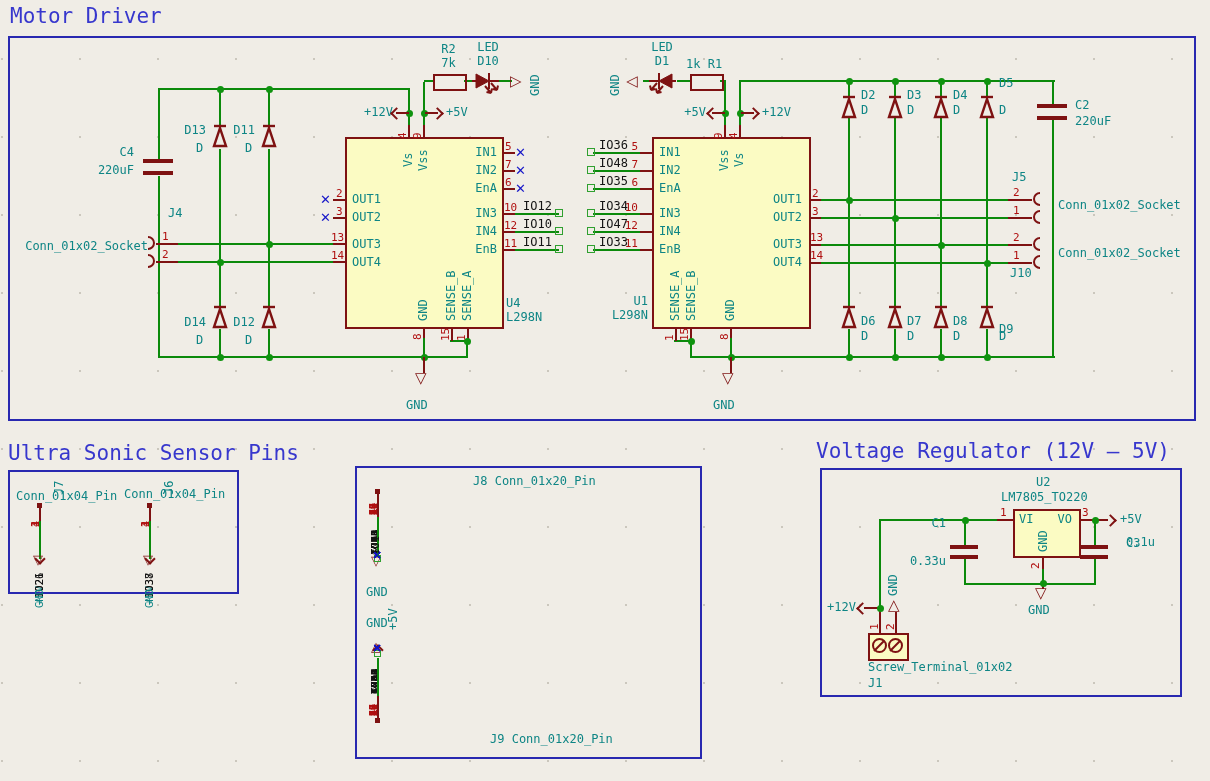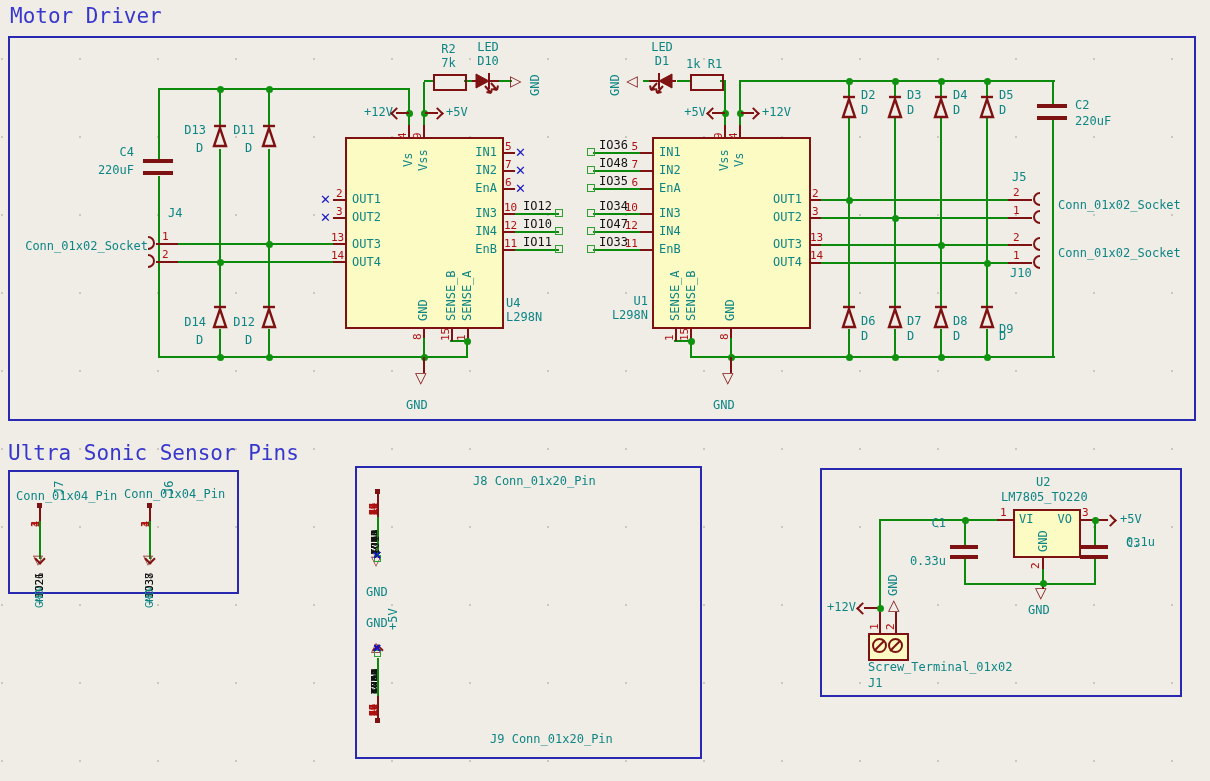--- a/index.html
+++ b/index.html
@@ -67,20 +67,21 @@
 </head>
 <body>
 
 <div id="page">
 
   <span class="t" style="left:10px;top:4px">Motor Driver</span>
   <div class="bx" style="left:8px;top:36px;width:1184px;height:381px"></div>
   <span class="t" style="left:8px;top:441px">Ultra Sonic Sensor Pins</span>
   <div class="bx" style="left:8px;top:470px;width:227px;height:120px"></div>
   <div class="bx" style="left:355px;top:466px;width:343px;height:289px"></div>
+  <span class="t" style="left:816px;top:439px">Voltage Regulator (12V – 5V)</span>
   <div class="bx" style="left:820px;top:468px;width:358px;height:225px"></div>
 
   <i class="g" style="left:159px;top:88px;width:251px;height:2px"></i>
   <i class="g" style="left:158px;top:88px;width:2px;height:73px"></i>
   <i class="g" style="left:158px;top:176px;width:2px;height:182px"></i>
   <i class="g" style="left:219px;top:88px;width:2px;height:39px"></i>
   <i class="g" style="left:219px;top:149px;width:2px;height:157px"></i>
   <i class="g" style="left:219px;top:329px;width:2px;height: 29px"></i>
   <i class="g" style="left:268px;top:88px;width:2px;height:39px"></i>
   <i class="g" style="left:268px;top:149px;width:2px;height:157px"></i>
@@ -386,21 +387,21 @@
   <svg class="dio" style="left:978px;top:93px" width="18" height="28" viewBox="0 0 18 28">
       <line x1="3" y1="4" x2="15" y2="4"></line>
       <path d="M3,24 L15,24 L9,6 Z"></path>
     </svg>
   <span class="nm" style="left:861px;top:88px">D2</span>
     <span class="nm" style="left:861px;top:103px">D</span>
   <span class="nm" style="left:907px;top:88px">D3</span>
     <span class="nm" style="left:907px;top:103px">D</span>
   <span class="nm" style="left:953px;top:88px">D4</span>
     <span class="nm" style="left:953px;top:103px">D</span>
-  <span class="nm" style="left:999px;top:88px">D5</span>
+  <span class="nm" style="left:999px;top:76px">D5</span>
     <span class="nm" style="left:999px;top:103px">D</span>
   <svg class="dio" style="left:840px;top:303px" width="18" height="28" viewBox="0 0 18 28">
       <line x1="3" y1="4" x2="15" y2="4"></line>
       <path d="M3,24 L15,24 L9,6 Z"></path>
     </svg>
   <svg class="dio" style="left:886px;top:303px" width="18" height="28" viewBox="0 0 18 28">
       <line x1="3" y1="4" x2="15" y2="4"></line>
       <path d="M3,24 L15,24 L9,6 Z"></path>
     </svg>
   <svg class="dio" style="left:932px;top:303px" width="18" height="28" viewBox="0 0 18 28">

